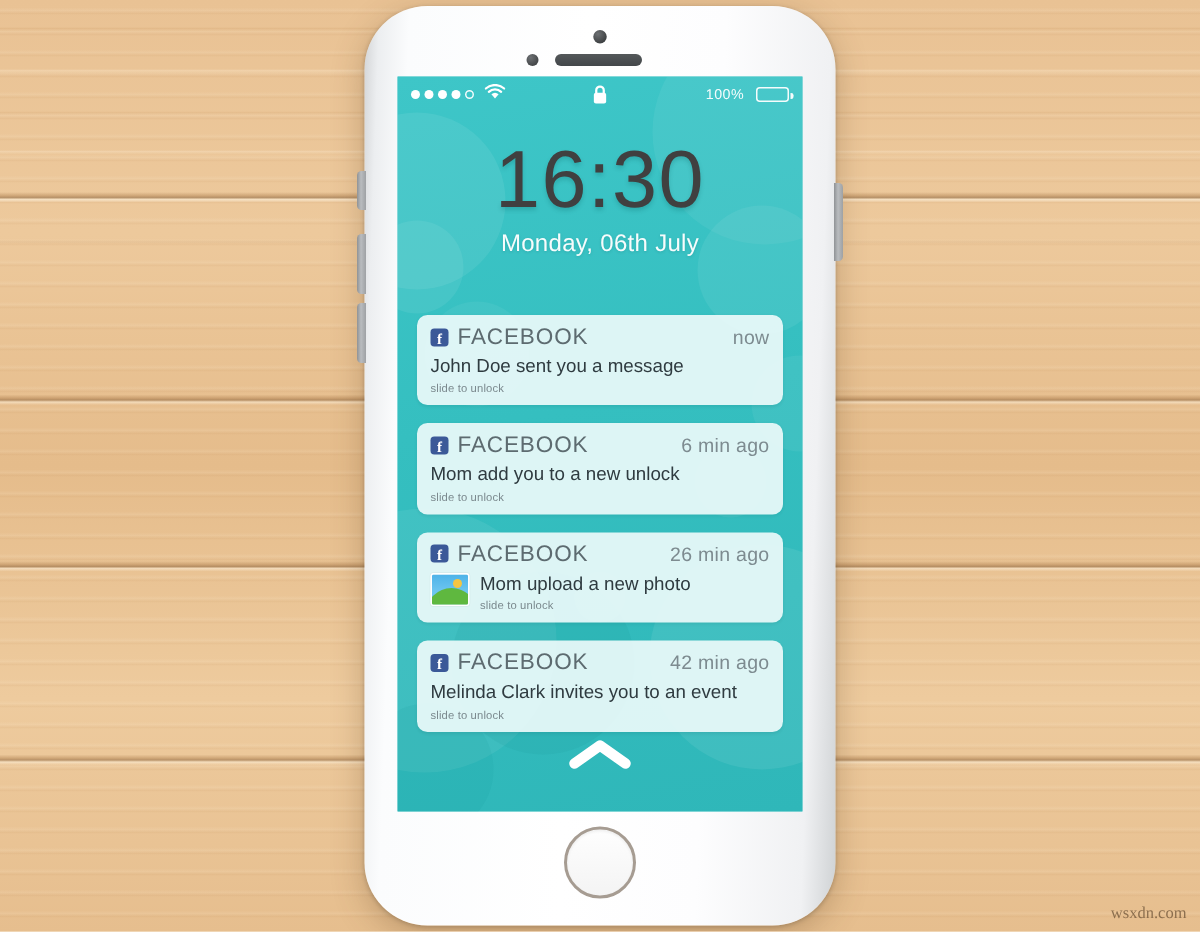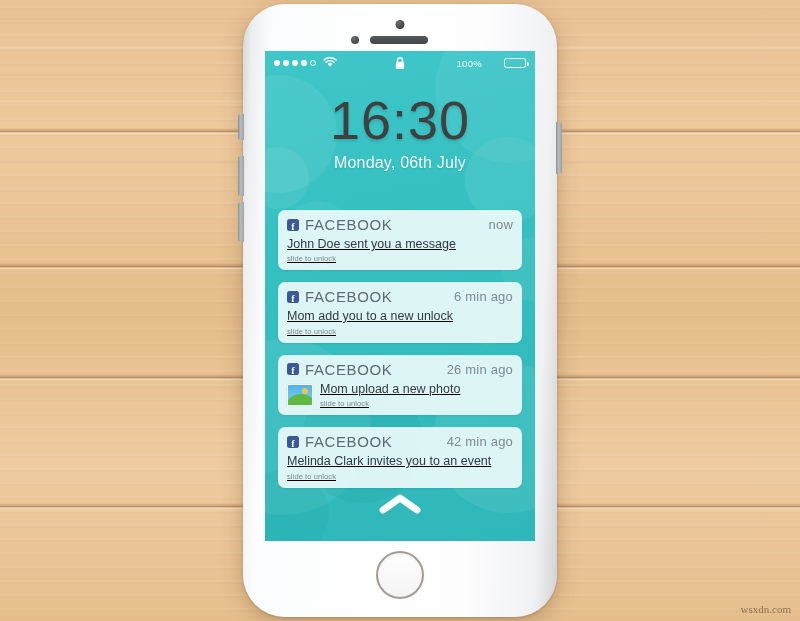--- a/index.html
+++ b/index.html
@@ -133,21 +133,21 @@
     width: 100%; height: 24px;
     display: flex; align-items: center;
     padding: 0 9px;
     color: #ffffff;
   }
   #signal-dots { display: flex; gap: 3px; align-items: center; }
   .sig-dot { width: 6px; height: 6px; border-radius: 50%; background: #ffffff; }
   .sig-dot.empty { background: transparent; border: 1.2px solid rgba(255,255,255,0.92); width: 6px; height: 6px; }
   #wifi-icon { margin-left: 7px; display: block; }
   #lock-icon { position: absolute; left: 50%; top: 5px; transform: translateX(-50%); }
-  #status-right { margin-left: auto; display: flex; align-items: center; gap: 22px; }
+  #status-right { margin-left: auto; display: flex; align-items: center; gap: 8px; }
   #battery-pct { font-size: 9.5px; letter-spacing: 0.3px; color: rgba(255,255,255,0.95); }
   #battery-icon {
     width: 22px; height: 10px; border-radius: 2.5px;
     border: 1.3px solid rgba(255,255,255,0.95);
     position: relative; padding: 1.3px;
   }
   #battery-icon::after {
     content: ""; position: absolute; right: -3.5px; top: 3px;
     width: 2px; height: 4px; border-radius: 0 1.5px 1.5px 0;
     background: rgba(255,255,255,0.95);
@@ -188,21 +188,21 @@
     line-height: 1; font-family: "Liberation Serif", serif;
     margin-right: 6px; flex: none;
   }
   .fb-icon span { display: block; transform: translateY(1px); }
   .notif-app {
     font-size: 15px; color: #5d6b70; letter-spacing: 0.6px;
   }
   .notif-time {
     margin-left: auto; font-size: 13px; color: #7d8b90; letter-spacing: 0.2px;
   }
-  .notif-body { display: flex; align-items: center; margin-top: 4px; text-decoration: underline; }
+  .notif-body { display: flex; margin-top: 4px; }
   .notif-texts { min-width: 0; }
   .notif-title {
     font-size: 12.5px; color: #2f3b40; font-weight: 400; line-height: 1.15;
   }
   .notif-sub {
     font-size: 7.5px; color: #7b898e; margin-top: 3px; letter-spacing: 0.1px;
   }
   .photo-thumb {
     width: 26px; height: 22px; flex: none; margin-right: 7px;
     border: 1.5px solid #ffffff; border-radius: 2px;

